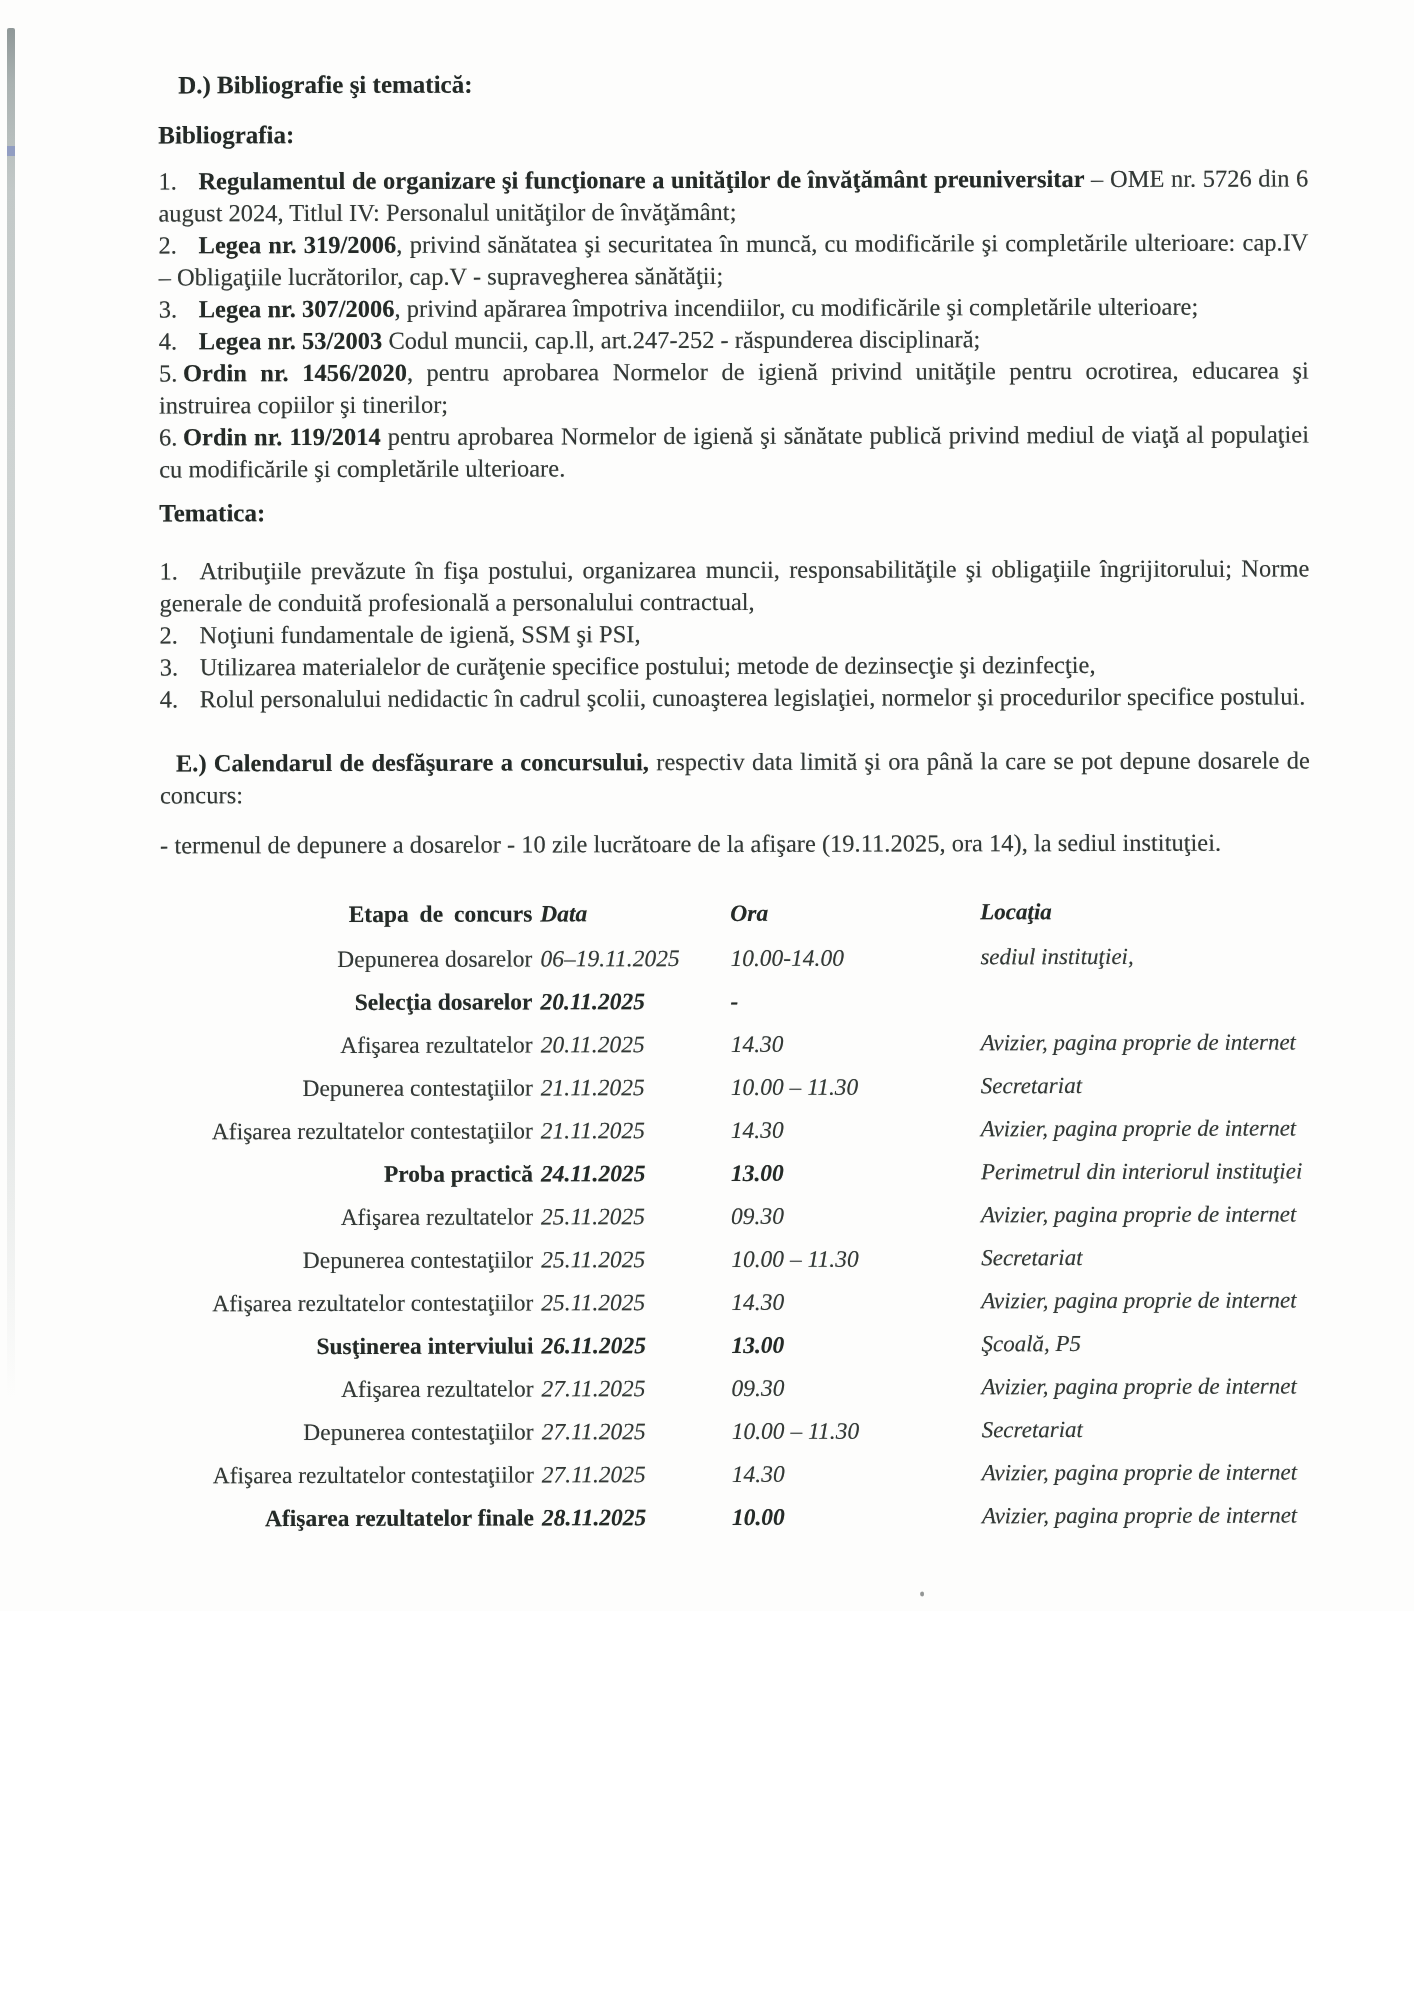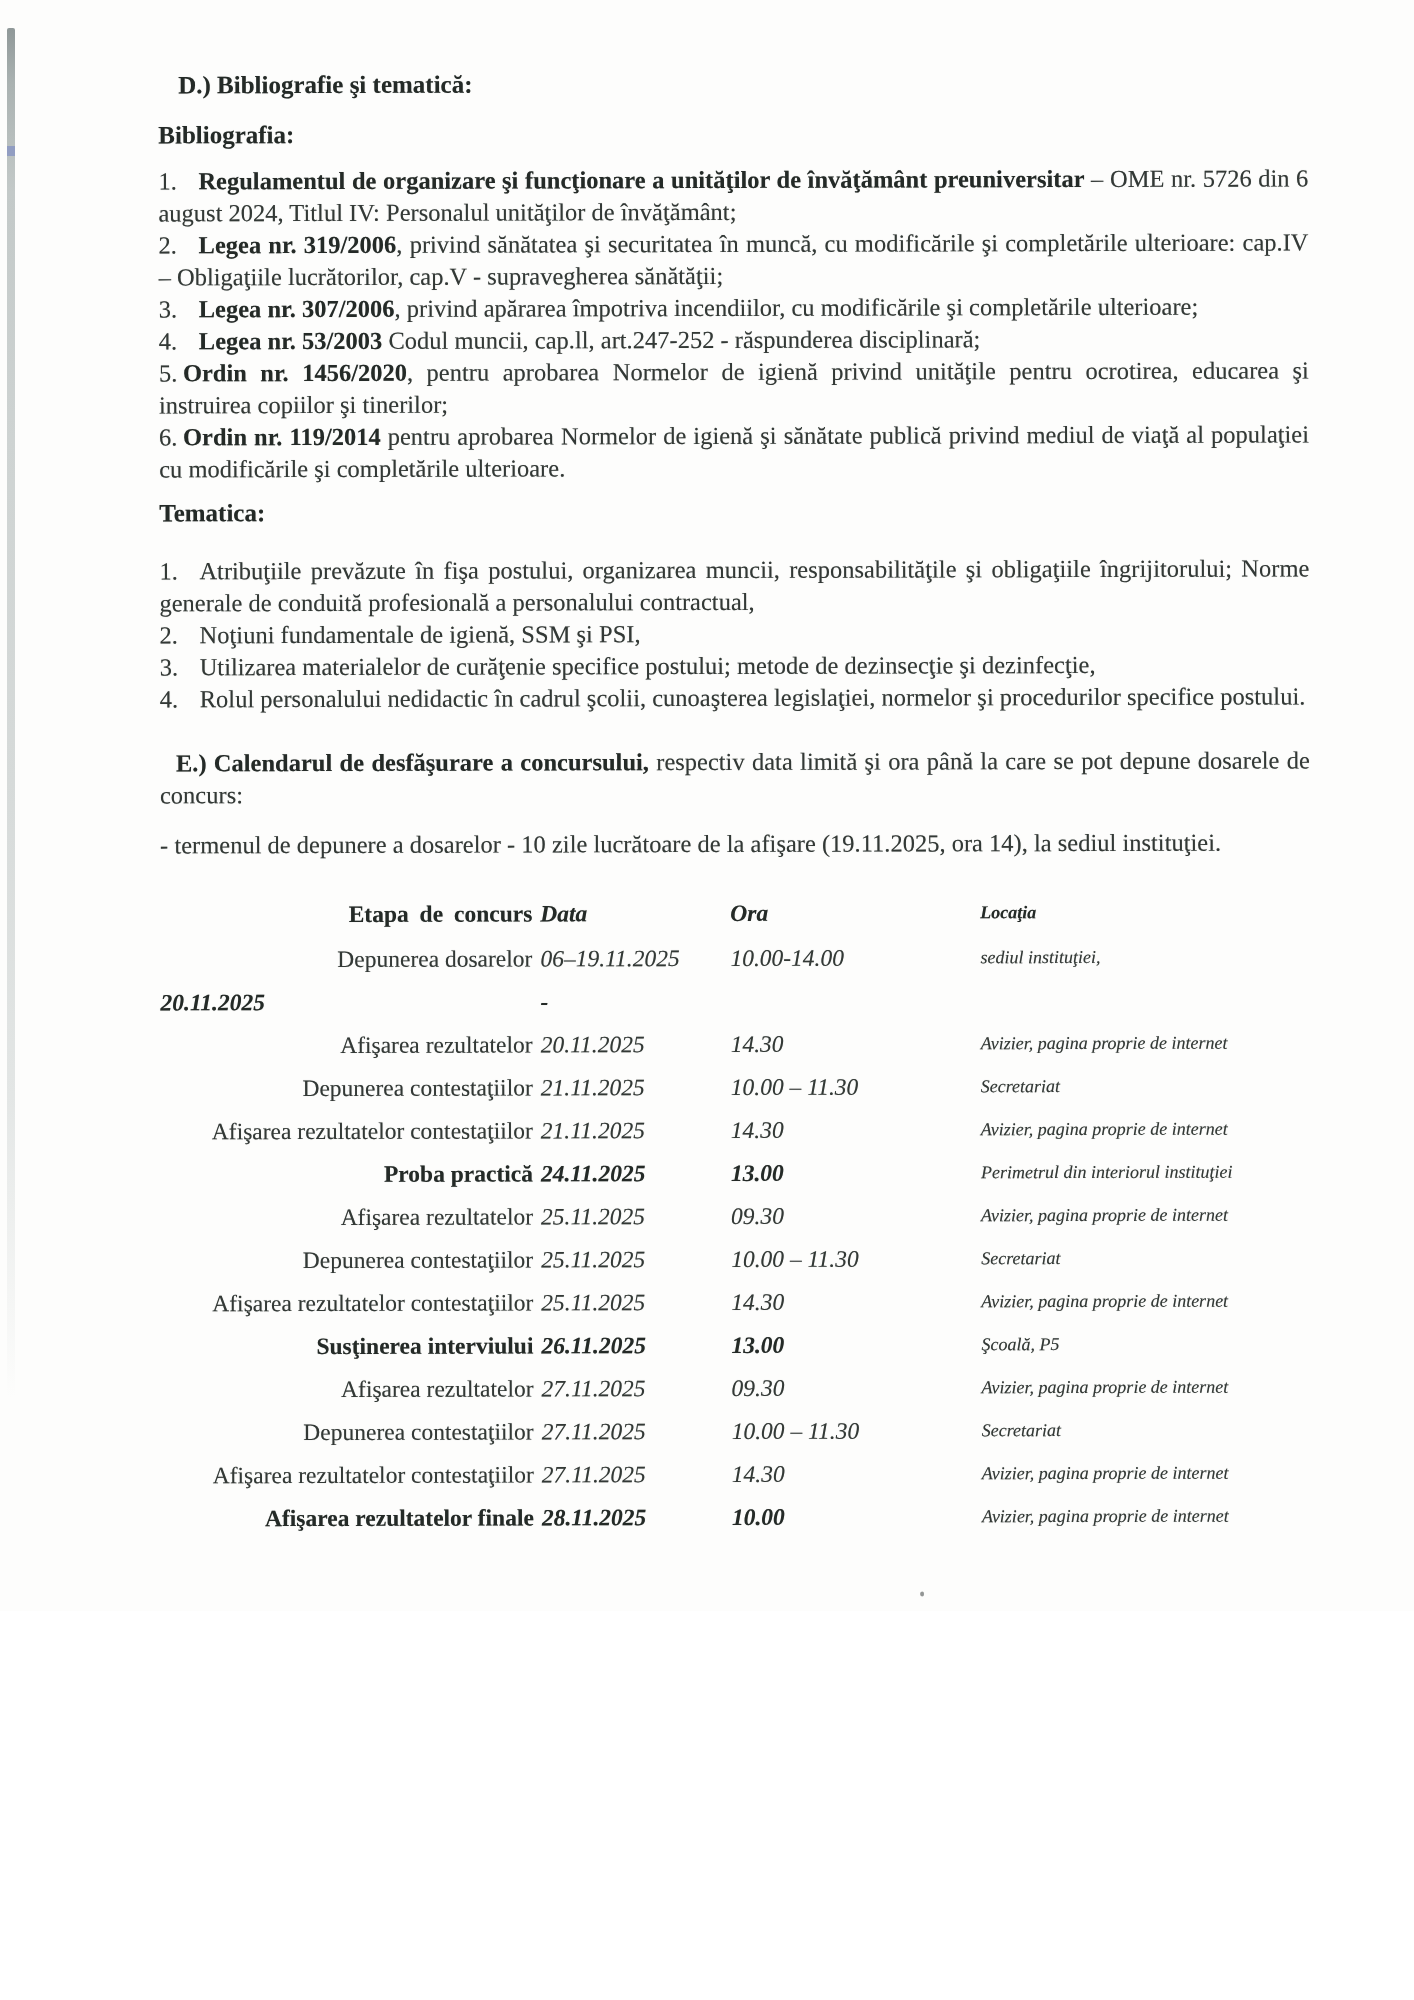--- a/index.html
+++ b/index.html
@@ -57,21 +57,21 @@
   
   .table{margin-top:30px;font-size:23.5px;}
   .srow{
     display:grid;grid-template-columns:380px 190px 250px 330px;
     min-height:43px;align-items:center;
   }
   .srow.head{min-height:46px;font-weight:bold;color:var(--bold-ink);}
   .srow.head .c1{word-spacing:5px;}
   .c1{text-align:right;padding-right:8px;}
   .c2,.c3,.c4{text-align:left;font-style:italic;}
-  .c4{font-size:18px;}
+  .c4{font-size:23px;}
   .row-bold .c1,.row-bold .c2,.row-bold .c3{font-weight:bold;color:var(--bold-ink);}
   
   .sig-block{
     position:absolute;left:430px;top:1705px;width:600px;
     text-align:center;font-size:24px;line-height:36px;
   }
   .sig-name{margin-top:14px;font-size:26px;font-weight:bold;color:#2b312e;letter-spacing:.5px;}
   
   .stamp{position:absolute;left:411px;top:1723px;width:250px;height:262px;opacity:.82;}
   .stamp .ring{stroke:var(--stamp-ink);fill:none;}
@@ -125,20 +125,21 @@
           <div class="c3">Ora</div>
           <div class="c4">Locaţia</div>
         </div>
         <div class="srow">
           <div class="c1">Depunerea dosarelor</div>
           <div class="c2">06–19.11.2025</div>
           <div class="c3">10.00-14.00</div>
           <div class="c4">sediul instituţiei,</div>
         </div>
         <div class="srow row-bold">
+          <div class="c1">Selecţia dosarelor</div>
           <div class="c2">20.11.2025</div>
           <div class="c3">-</div>
           <div class="c4"></div>
         </div>
         <div class="srow">
           <div class="c1">Afişarea rezultatelor</div>
           <div class="c2">20.11.2025</div>
           <div class="c3">14.30</div>
           <div class="c4">Avizier, pagina proprie de internet</div>
         </div>

